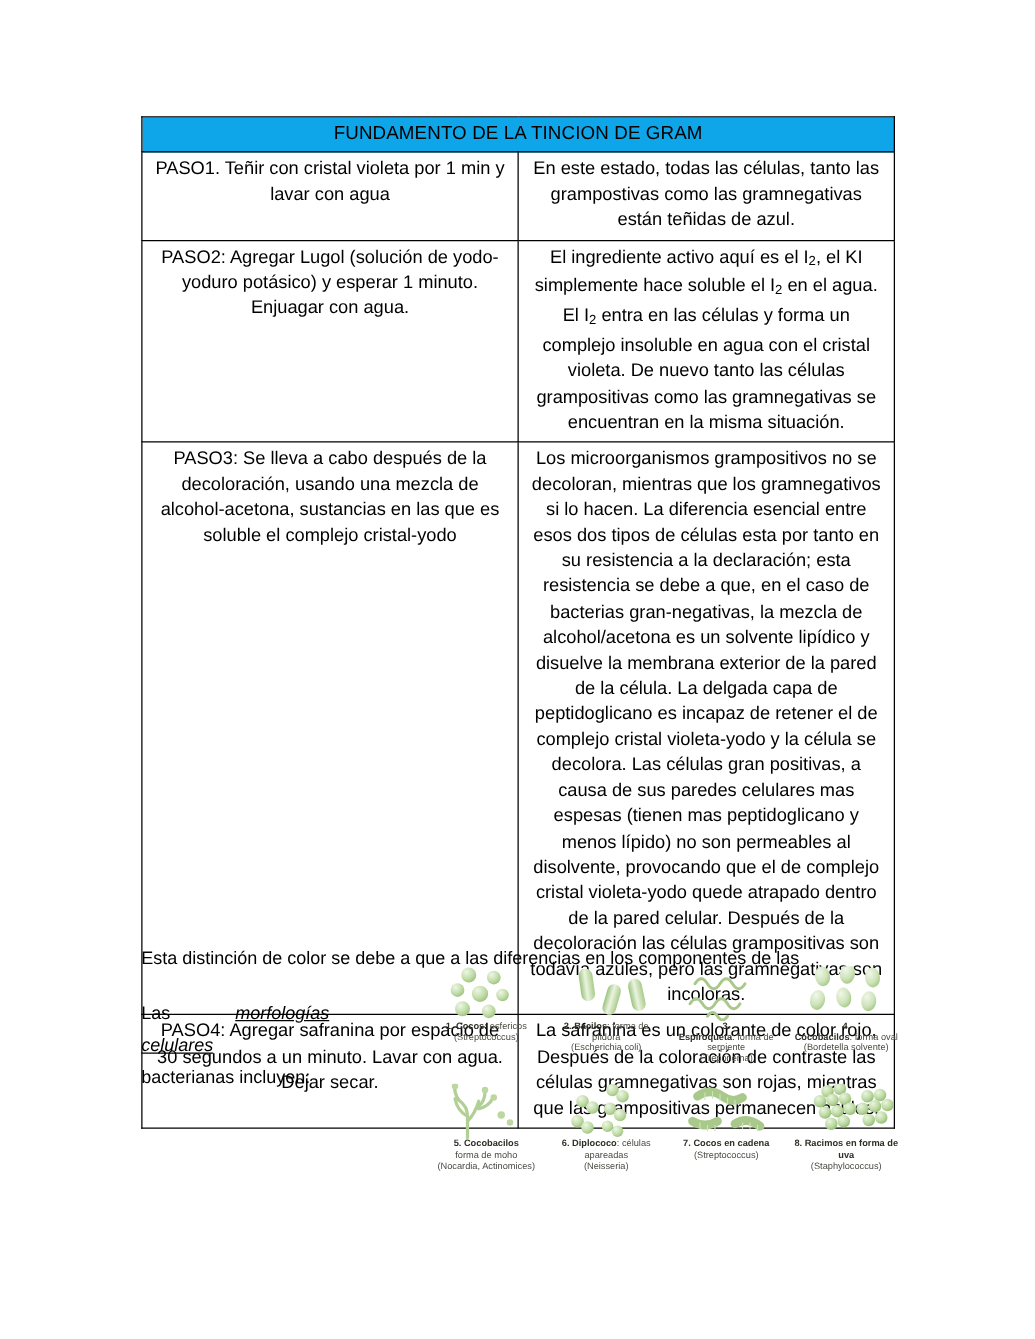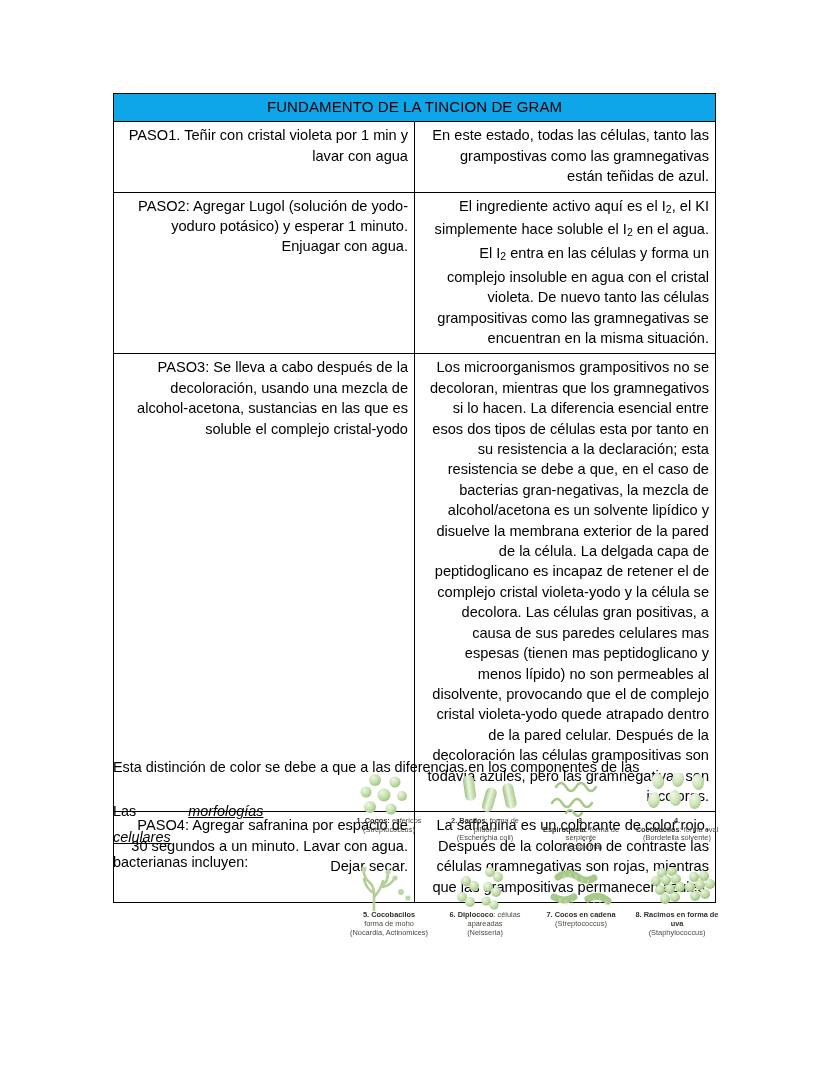--- a/index.html
+++ b/index.html
@@ -28,21 +28,21 @@
     width: 602px;
     table-layout: fixed;
   }
   table.gram td, table.gram th {
     border: 1px solid #000000;
     vertical-align: top;
     padding: 3px 6px 5px 6px;
     font-size: 14.6px;
     line-height: 20.4px;
     font-weight: normal;
-    text-align: right;
+    text-align: center;
   }
   .hdr-cell {
     background: #0ea5e9;
     text-align: center !important;
     font-size: 15px !important;
     padding: 3px 4px 4px 4px !important;
     letter-spacing: 0.1px;
   }
   col.c1 { width: 301px; }
   col.c2 { width: 301px; }

